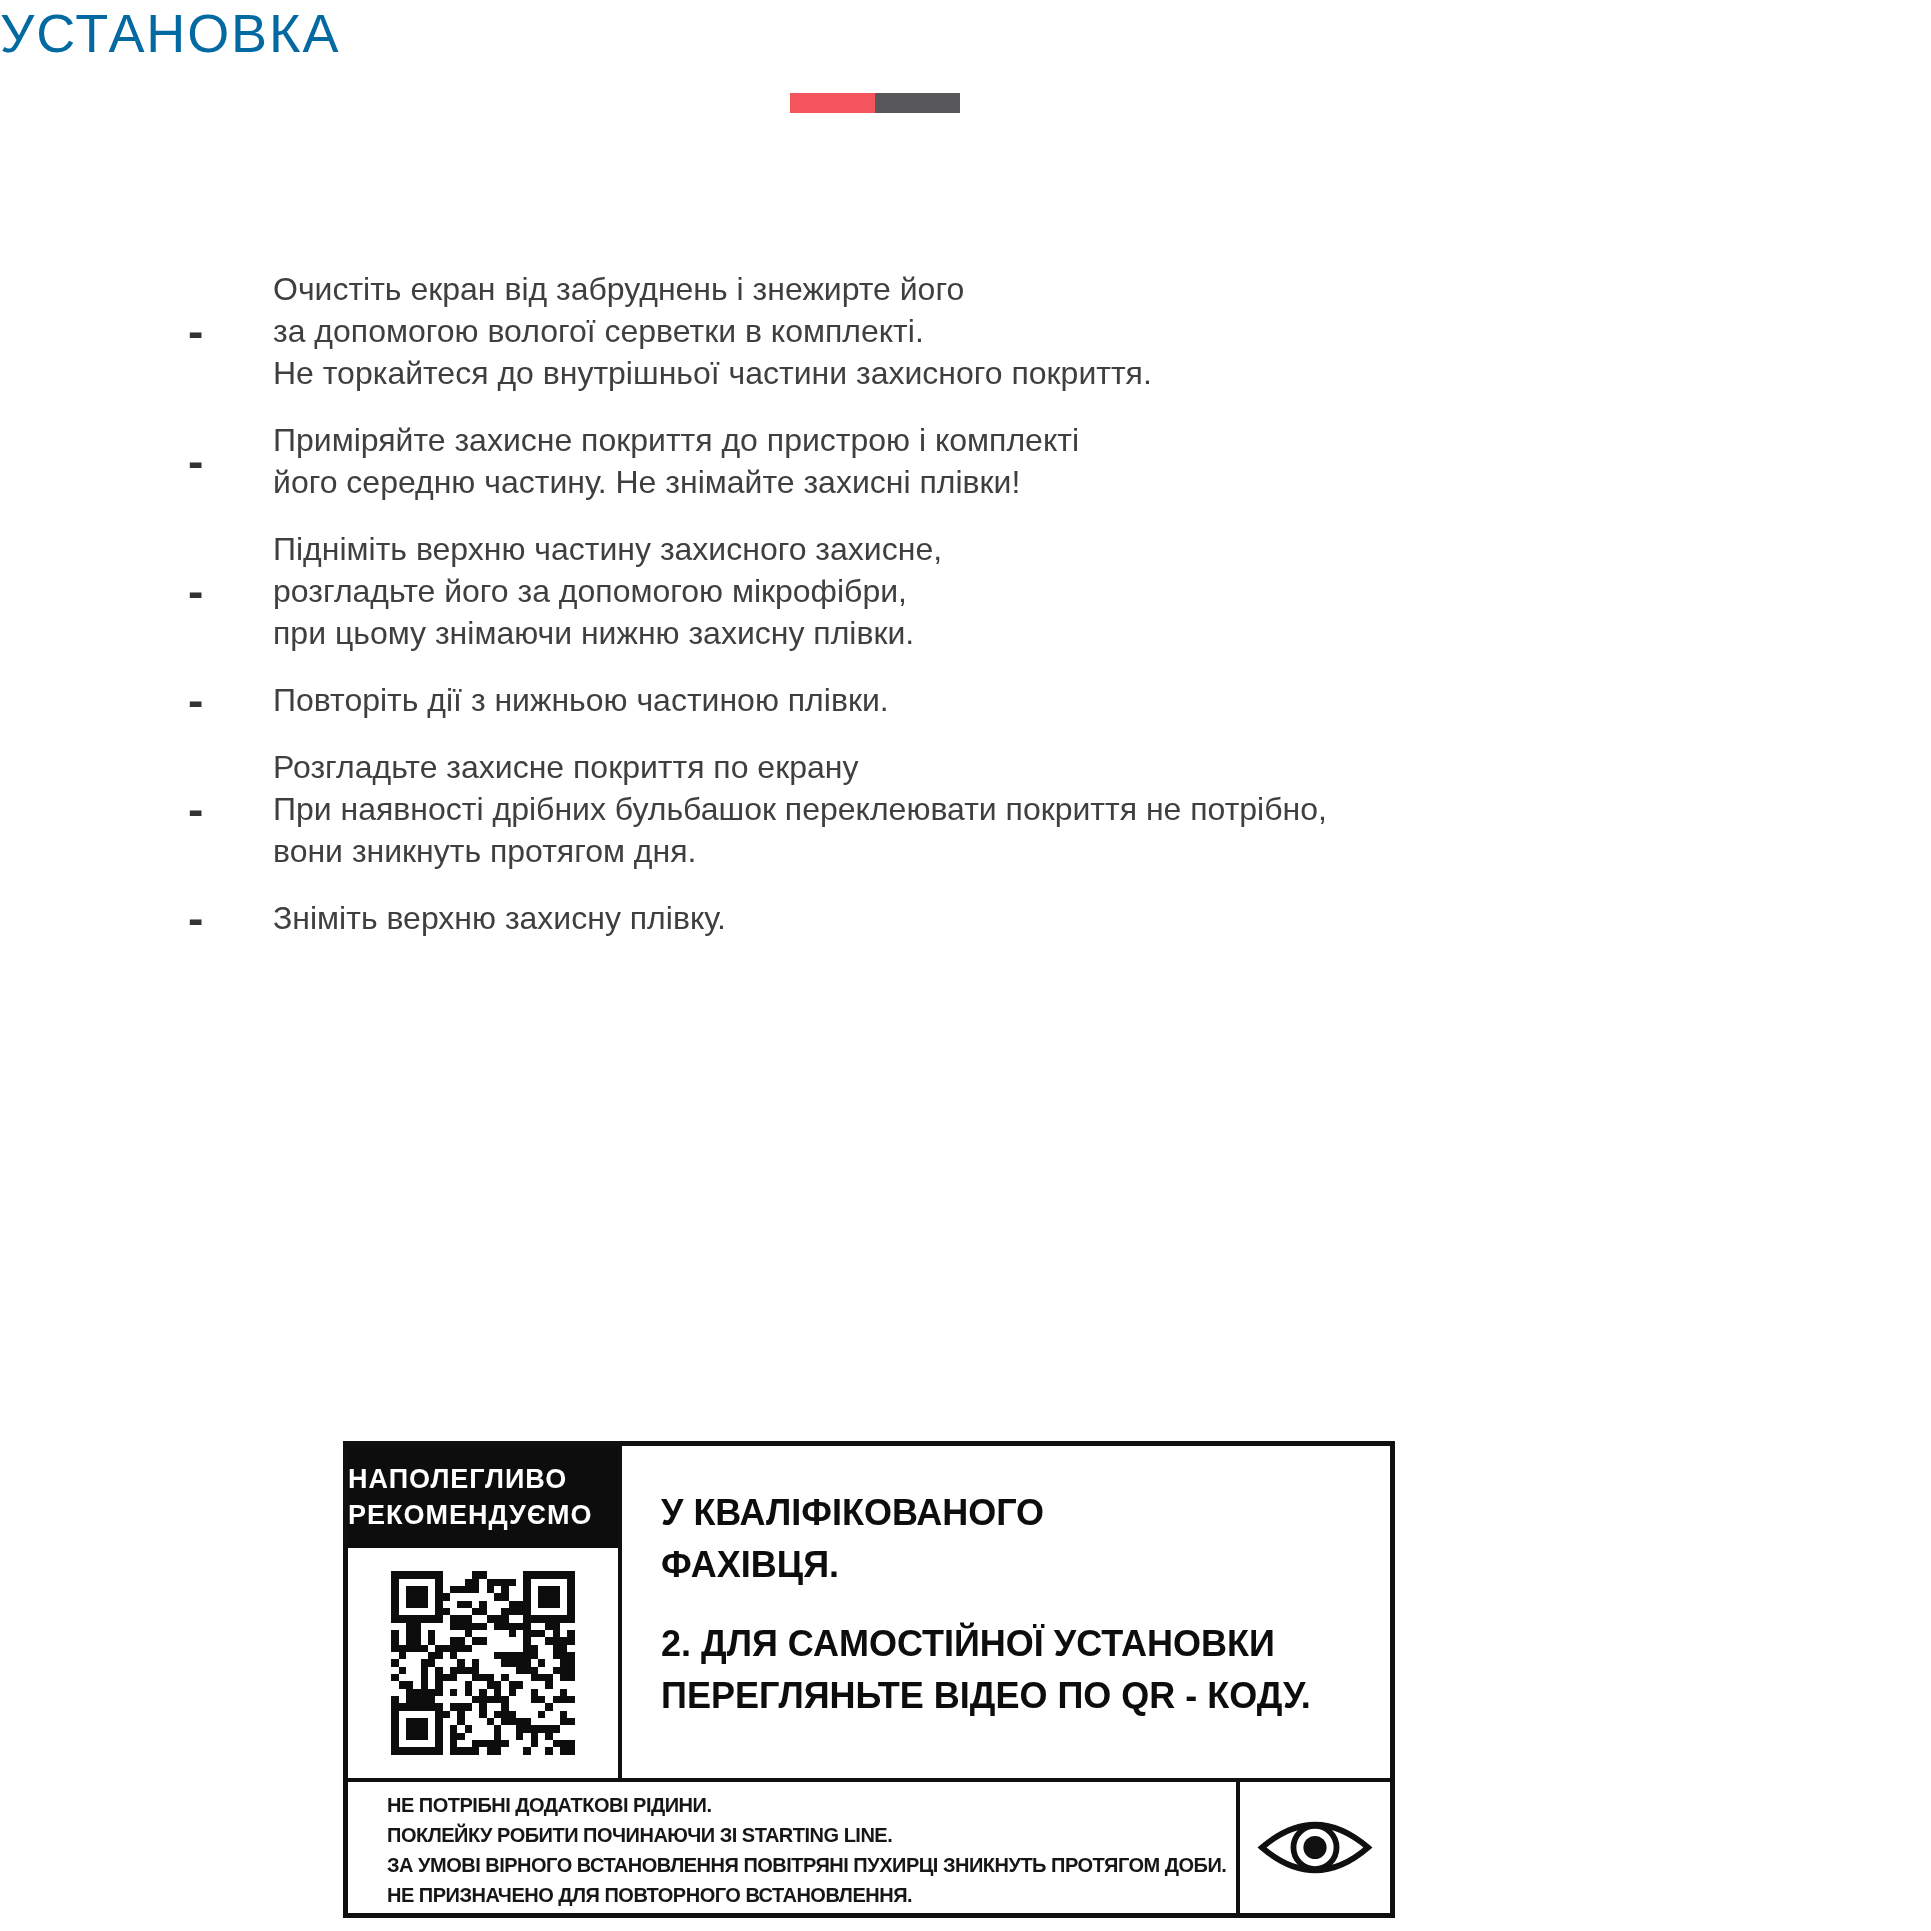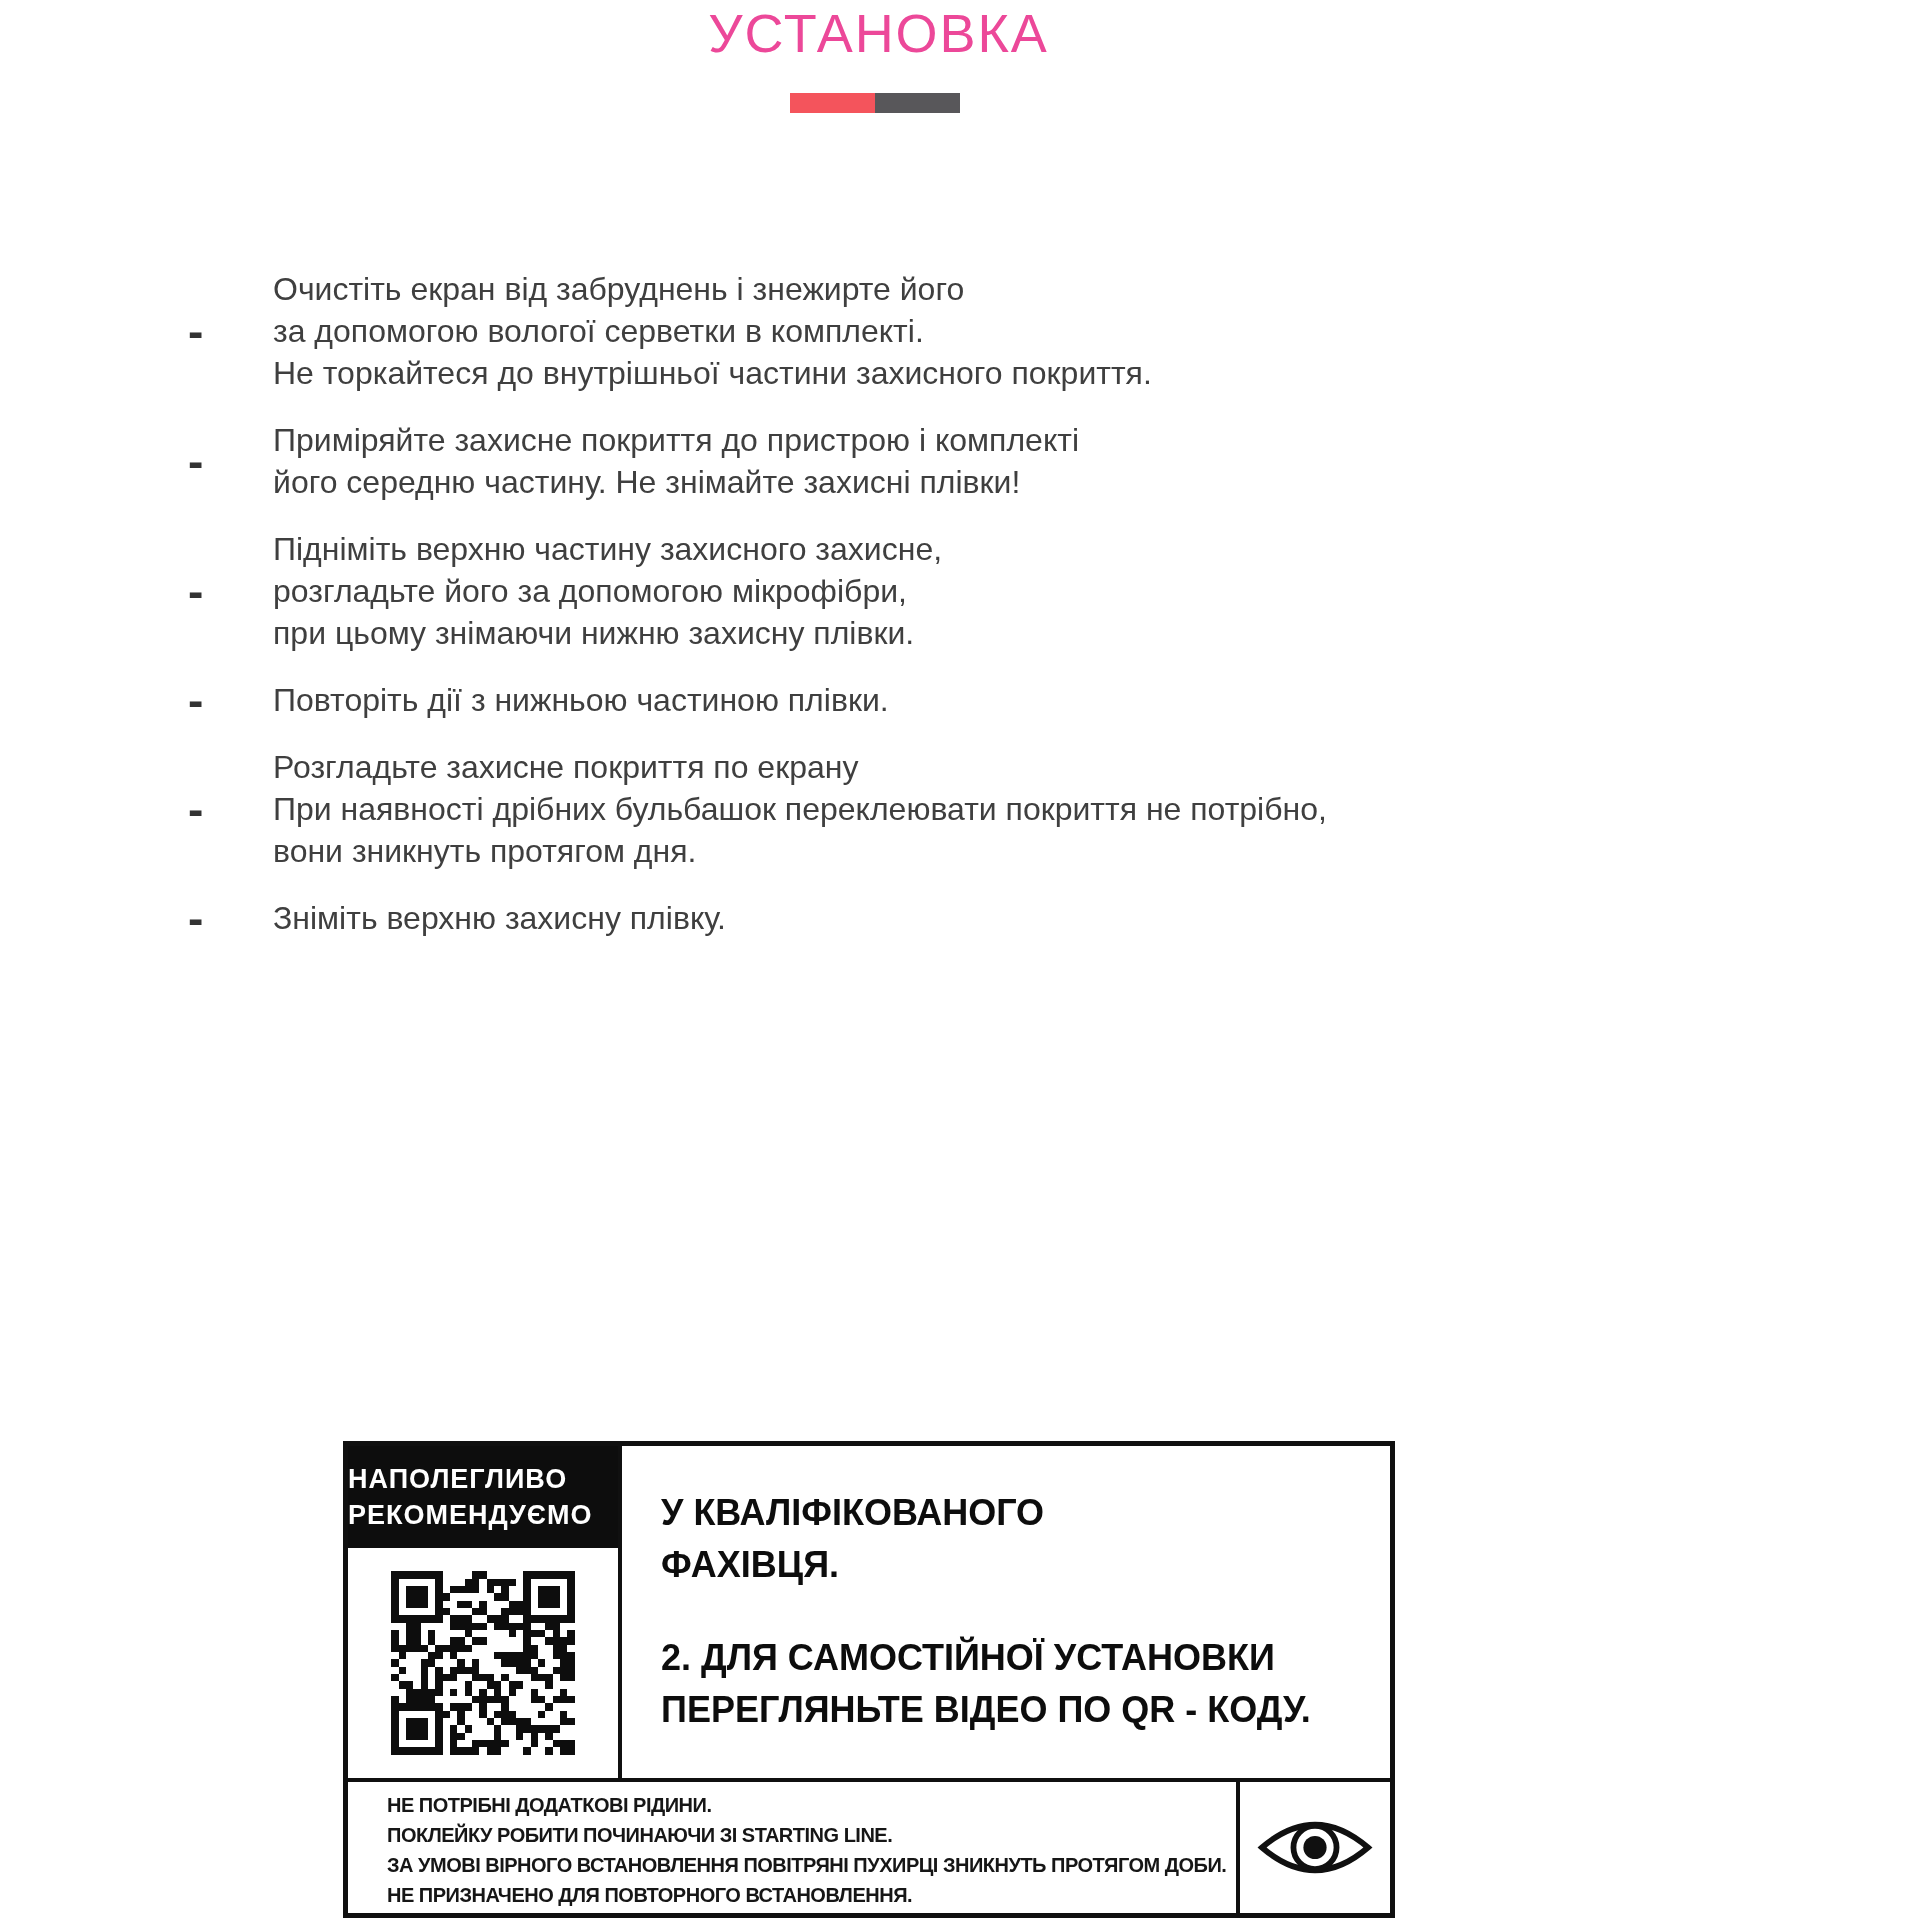--- a/index.html
+++ b/index.html
@@ -6,22 +6,22 @@
   html,body { background:#ffffff; }
   body {
     width:1931px; height:1931px; position:relative;
     font-family:"Liberation Sans", sans-serif;
     color:#3c3c3c; overflow:hidden;
   }
 
   
   .title {
     position:absolute; top:1.9px; left:0; width:1757px;
-    text-align:center; font-size:54px; font-weight:400;
-    letter-spacing:1.9px; color:#ec4899;
+    font-size:54px; font-weight:400;
+    letter-spacing:1.9px; color:#0369a1;
   }
   .divider {
     position:absolute; left:790px; top:93px; width:170px; height:20px;
     display:flex;
   }
   .divider span { flex:1; height:100%; }
 
   
   .steps { position:absolute; left:188px; top:268px; }
   .step { display:flex; align-items:center; margin-bottom:25px; }
@@ -51,21 +51,21 @@
     letter-spacing:1px;
   }
   .qr-wrap { flex:1; display:flex; align-items:center; justify-content:center; }
   .qr-wrap svg { display:block; shape-rendering:crispEdges; }
 
   .rec-right { grid-column:2; grid-row:1; padding:41px 19.3px 0 39px; overflow:hidden; }
   .rec-point-line {
     font-size:36px; font-weight:700; color:#0d0d0d; line-height:52px;
     white-space:nowrap;
   }
-  .rec-point-2 { margin-top:41px; }
+  .rec-point-2 { margin-top:27px; }
 
   .rec-bottom {
     grid-column:1 / 3; grid-row:2; border-top:4.8px solid #101010;
     display:grid; grid-template-columns:1fr 154px;
   }
   .fineprint { padding:7.7px 0 0 39px; overflow:hidden; }
   .fineprint-line {
     font-size:20px; font-weight:700; color:#161616; line-height:30px;
     letter-spacing:-0.5px; white-space:nowrap;
   }

